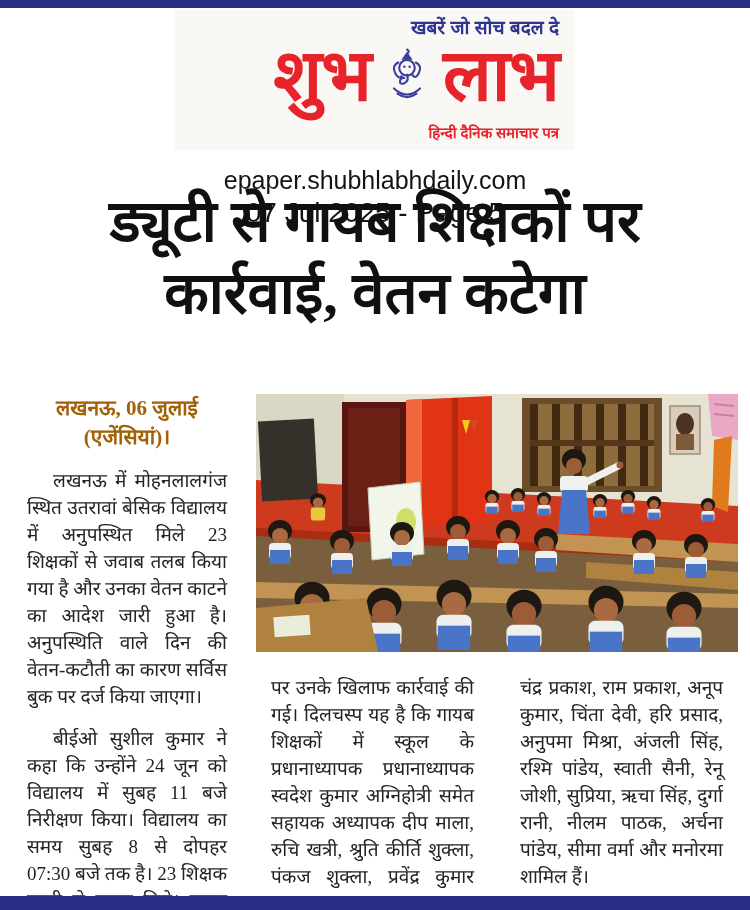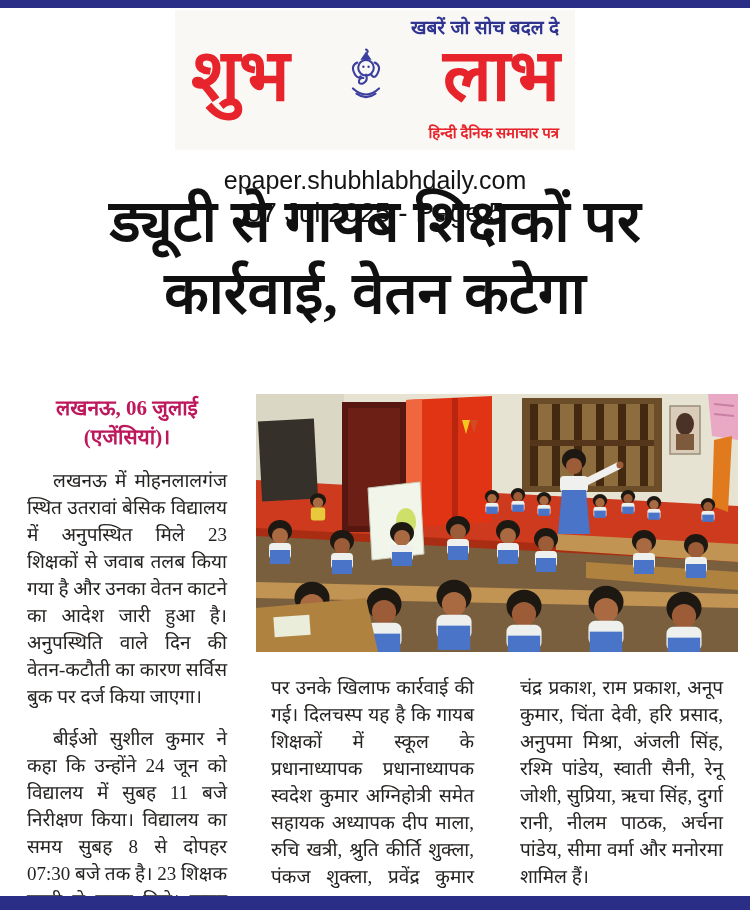--- a/index.html
+++ b/index.html
@@ -13,21 +13,21 @@
 
   .masthead { position:absolute; top:8px; left:0; width:750px; text-align:center; }
   .logo-box {
     display:inline-block; background:#f9f8f5; padding:4px 16px 8px 16px;
     margin-top:2px; min-width:400px;
   }
   .tagline {
     text-align:right; color:#2f3490; font-weight:bold; font-size:19px;
     font-family:"Liberation Sans","DejaVu Sans",sans-serif; margin-bottom:2px;
   }
-  .logo-row { display:flex; align-items:center; justify-content:space-between; gap:8px; }
+  .logo-row { display:flex; align-items:center; justify-content:flex-end; gap:8px; }
   .logo-word {
     color:#e7242b; font-size:72px; font-weight:bold; line-height:0.95;
     letter-spacing:-1px;
   }
   .ganesha { width:52px; height:60px; margin:0 2px; }
   .logo-sub {
     text-align:right; color:#e7242b; font-weight:bold; font-size:15px; margin-top:12px;
   }
   .site-url {
     font-size:25px; color:#141414; margin-top:16px;
@@ -50,21 +50,21 @@
   .article {
     position:absolute; top:394px; left:12px; width:726px; display:flex; gap:14px;
   }
   .col1 { width:230px; flex:0 0 230px; }
   .right-region { flex:1; }
   .photo-frame { width:482px; height:258px; overflow:hidden; background:#e7e3d2; }
   .photo-frame svg { display:block; width:482px; height:258px; }
   .cols23 { display:flex; gap:16px; margin-top:7px; }
   .colx { flex:1; min-width:0; }
 
-  .dateline { text-align:center; font-weight:bold; font-size:21px; line-height:29px; color:#be185d; }
+  .dateline { text-align:center; font-weight:bold; font-size:21px; line-height:29px; color:#a16207; }
   p.body {
     font-size:19px; line-height:27px; color:#242220; text-align:justify;
     margin:15px;
   }
   p.indent { text-indent:26px; }
   p.just-all { text-align-last:justify; }
 </style>
 </head>
 <body>
 

